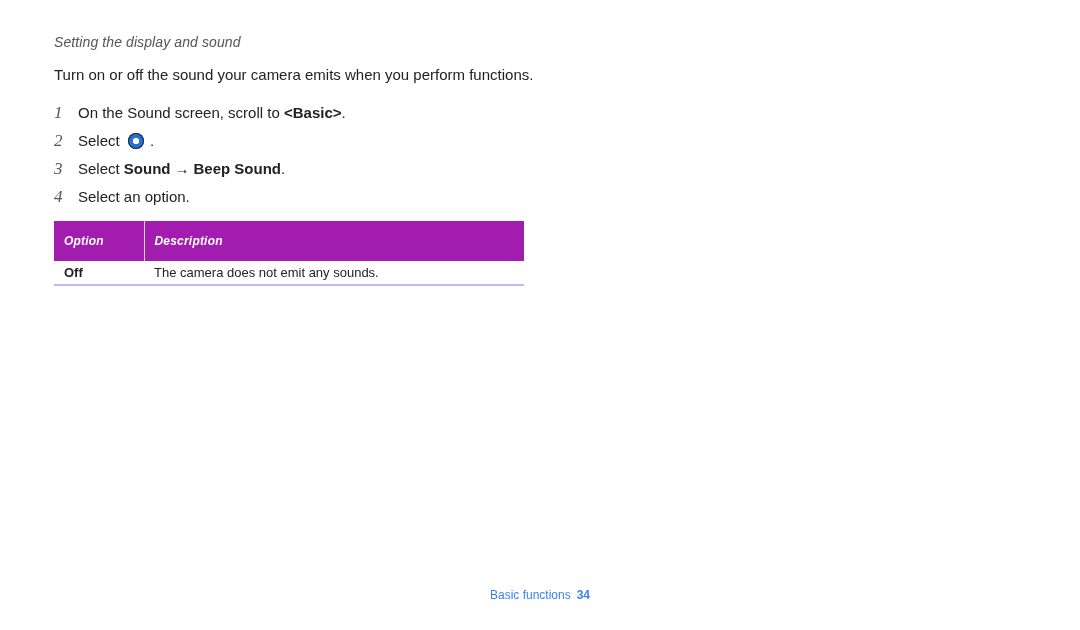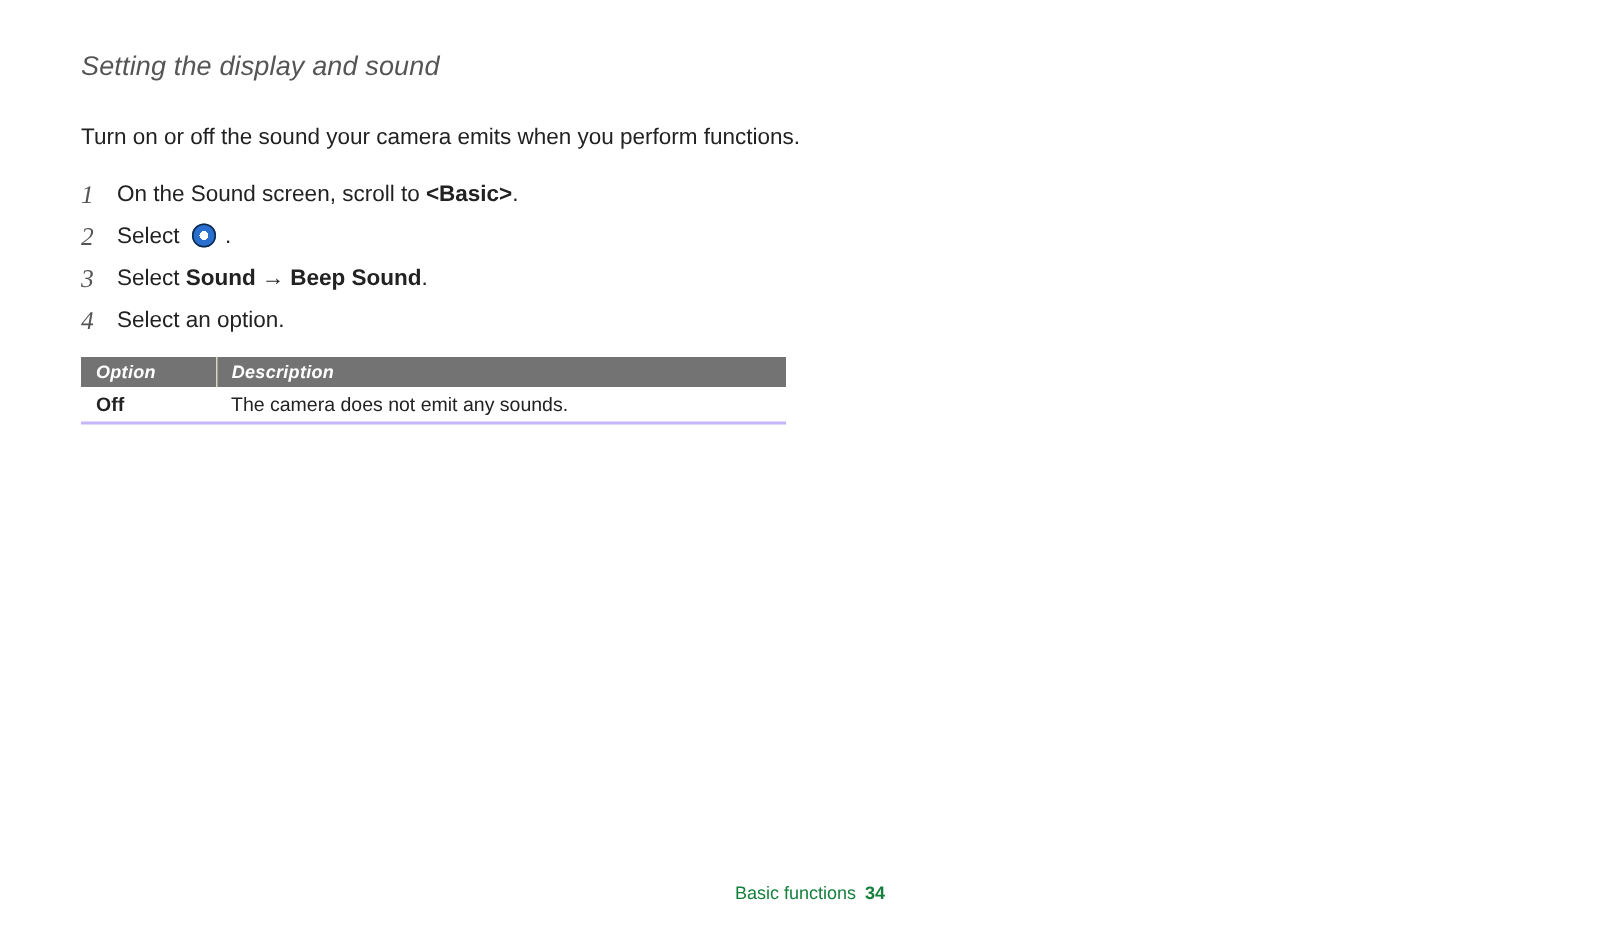--- a/index.html
+++ b/index.html
@@ -12,24 +12,24 @@
     color: #222;
     position: relative;
   }
   .page {
     padding: 34px 54px 0 54px;
     width: 540px; 
     box-sizing: content-box;
   }
   .breadcrumb {
     font-style: italic;
-    font-size: 18px;
+    font-size: 14px;
     color: #555;
     letter-spacing: 0.1px;
-    margin-bottom: 28px;
+    margin-bottom: 16px;
   }
   .heading {
     color: #1e9fe0;
     font-size: 20px;
     font-weight: 700;
     margin: 0 0 4px 0;
     letter-spacing: -0.1px;
   }
   .intro {
     font-size: 15px;
@@ -73,44 +73,44 @@
     box-shadow: inset 0 0 0 1px #0b2a4a;
     margin: 0 2px 0 4px;
   }
   table.opts {
     border-collapse: collapse;
     width: 470px;
     font-size: 13px;
     margin-top: 6px;
   }
   table.opts th {
-    background: #737373;
+    background: #a21caf;
     color: #fff;
     font-weight: 700;
     font-style: italic;
     text-align: left;
-    padding: 3px 10px;
+    padding: 13px 10px;
     border-right: 1px solid #d9d4c7;
     font-size: 12px;
     letter-spacing: 0.2px;
   }
   table.opts th:last-child { border-right: none; }
   table.opts td {
     padding: 4px 10px;
     border-bottom: 2px solid #c4b5fd;
     vertical-align: middle;
   }
   table.opts td.opt-name { font-weight: 700; width: 70px; }
   .footer {
     position: absolute;
     left: 0; right: 0;
     bottom: 28px;
     text-align: center;
     font-size: 12px;
-    color: #15803d;
+    color: #3b82f6;
   }
   .footer .pnum { font-weight: 700; margin-left: 6px; }
 </style>
 </head>
 <body>
 
 <div class="page">
   <div class="breadcrumb">Setting the display and sound</div>
 
   <p class="intro">Turn on or off the sound your camera emits when you perform functions.</p>

